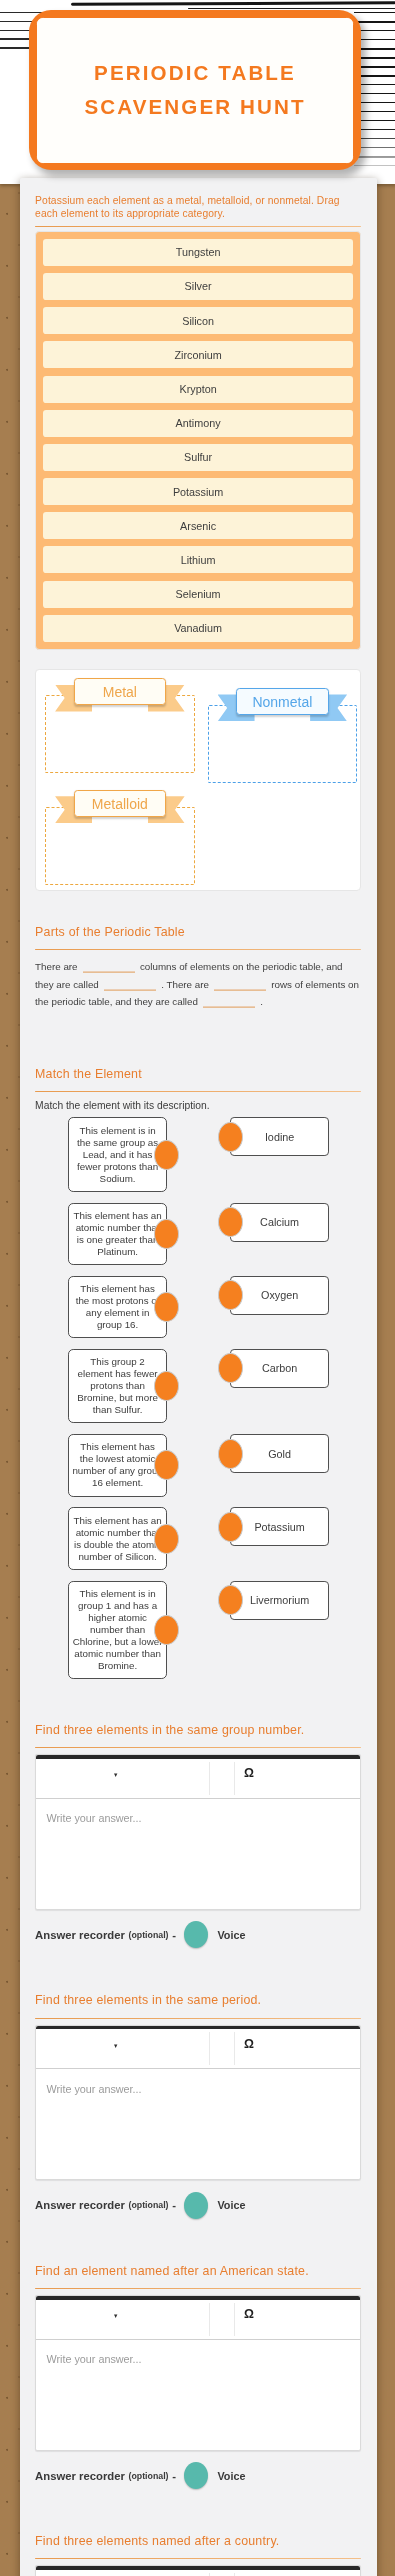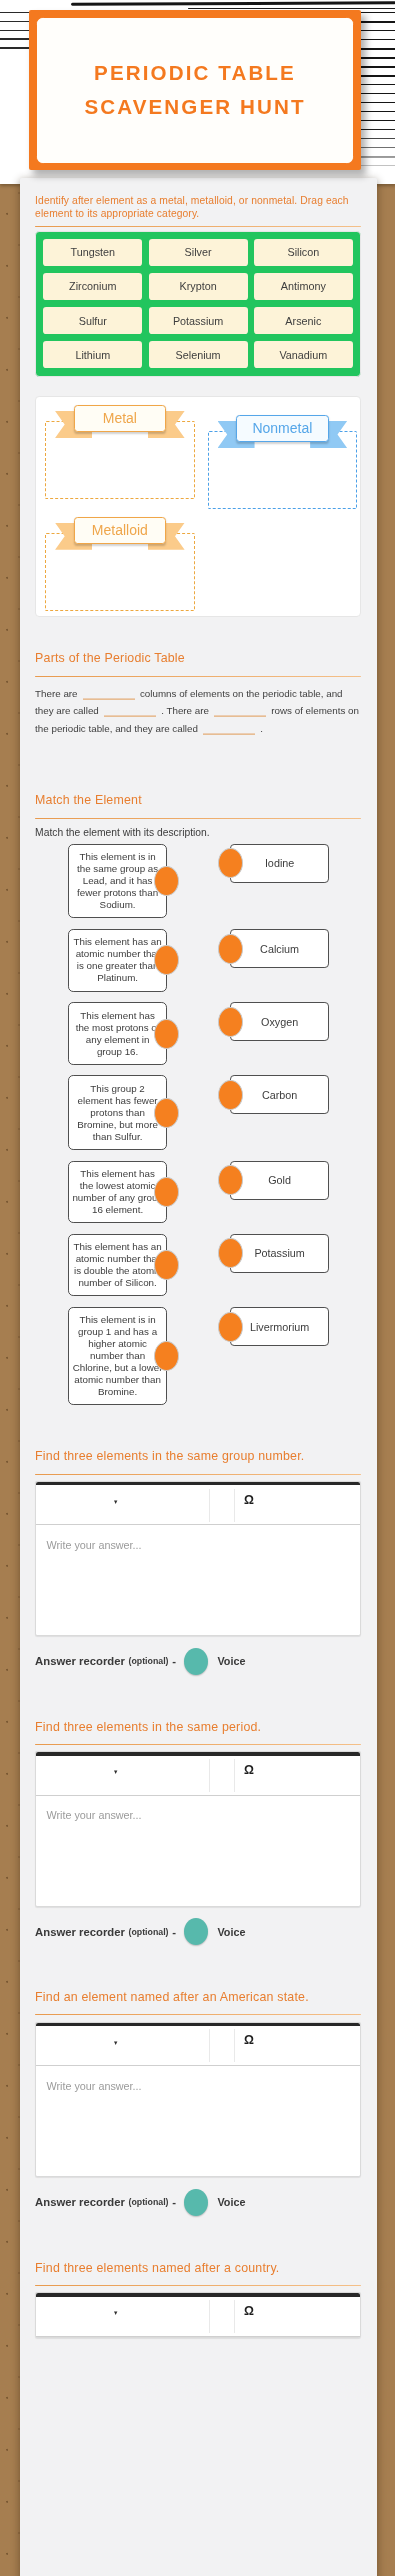--- a/index.html
+++ b/index.html
@@ -23,37 +23,37 @@
   .scribble-left{position:absolute;left:0;top:12.4px;width:72px;height:38px;
     background:repeating-linear-gradient(to bottom,#2a2a2a 0 1.3px,transparent 1.3px 8.8px);
     -webkit-mask-image:linear-gradient(to right,#000 55%,transparent 100%);
     mask-image:linear-gradient(to right,#000 55%,transparent 100%);}
   .scribble-right{position:absolute;left:354px;top:12.4px;width:41px;height:154px;
     background:repeating-linear-gradient(to bottom,#151515 0 1.5px,transparent 1.5px 9px);
     -webkit-mask-image:linear-gradient(to bottom,#000 75%,rgba(0,0,0,.25) 100%);
     mask-image:linear-gradient(to bottom,#000 75%,rgba(0,0,0,.25) 100%);}
   
   .title-card{position:absolute;left:29px;top:10.3px;width:332px;height:160px;box-sizing:border-box;
-    background:#f4791f;border-radius:2px;padding:6.7px;z-index:6;
+    background:#f4791f;border-radius:22px;padding:6.7px;z-index:6;
     box-shadow:4.1px 5.2px 7.2px rgba(0,0,0,.30);}
   .title-card-inner{width:100%;height:100%;box-sizing:border-box;background:#fffefb;
     border:1px solid #f4791f;border-radius:7.2px;outline:2.6px solid #fffefb;outline-offset:-3.6px;
     display:flex;flex-direction:column;align-items:center;justify-content:center;gap:10.3px;}
   .title-line{color:#f4791f;font-size:20.6px;font-weight:bold;letter-spacing:2.1px;}
   
   .worksheet{position:absolute;left:19.6px;top:178px;width:357px;height:3436px;box-sizing:border-box;
     background:#f2f2f3;border-radius:1.5px;padding:15.5px 15.5px 0 15.5px;z-index:4;overflow:hidden;
     box-shadow:0 2.1px 8.2px rgba(45,28,8,.45);}
   .section-title{font-size:12.4px;color:#e87e2f;letter-spacing:0.2px;font-weight:normal;margin:0;}
   .divider{height:1px;background:linear-gradient(to right,#e89a4e,#f4c089);border-radius:0.5px;margin-top:5.2px;}
   .divider.sec{margin-top:10.3px;}
   
   .q-instructions{color:#e87e2f;font-size:10.3px;line-height:13.4px;letter-spacing:0.1px;}
-  .chips-card{background:#22c55e;border:0.5px solid #e6e6e6;border-radius:4.1px;margin-top:4.1px;padding:7.2px;
-    display:grid;grid-template-columns:1fr 1fr 1fr;gap:7.2px 6.2px;}
+  .chips-card{background:#fdba74;border:0.5px solid #e6e6e6;border-radius:4.1px;margin-top:4.1px;padding:7.2px;
+    display:grid;grid-template-columns:1fr;gap:7.2px 6.2px;}
   .chip{height:27px;background:#fdf3d8;border-radius:3.1px;display:flex;align-items:center;justify-content:center;
     font-size:10.8px;color:#3e3e3e;}
   .zones-card{background:#fff;border:0.5px solid #e6e6e6;border-radius:4.1px;margin-top:19px;padding:5.2px 3.1px;
     display:grid;grid-template-columns:1fr 1fr;column-gap:7.2px;row-gap:4.1px;}
   .zone{position:relative;padding-left:6px;}
   .ribbon{position:relative;z-index:2;width:62%;margin:3.1px auto 0;height:30px;}
   .flag{position:absolute;top:6.2px;width:37px;height:27px;}
   .flag.left{left:-18.5px;clip-path:polygon(0 0,100% 0,100% 100%,0 100%,26% 50%);}
   .flag.right{right:-18.5px;clip-path:polygon(0 0,100% 0,74% 50%,100% 100%,0 100%);}
   .zone-orange .flag{background:#fbcb8a;}
@@ -115,21 +115,21 @@
 
 <div class="title-card">
   <div class="title-card-inner">
     <div class="title-line">PERIODIC TABLE</div>
     <div class="title-line">SCAVENGER HUNT</div>
   </div>
 </div>
 
 <div class="worksheet">
 
-  <div class="q-instructions">Identify after element as a metal, metalloid, or nonmetal. Drag each element to its appropriate category.</div>
+  <div class="q-instructions">Potassium each element as a metal, metalloid, or nonmetal. Drag each element to its appropriate category.</div>
   <div class="divider"></div>
 
   <div class="chips-card">
   <div class="chip">Tungsten</div>
 
   <div class="chip">Silver</div>
 
   <div class="chip">Silicon</div>
 
   <div class="chip">Zirconium</div>

